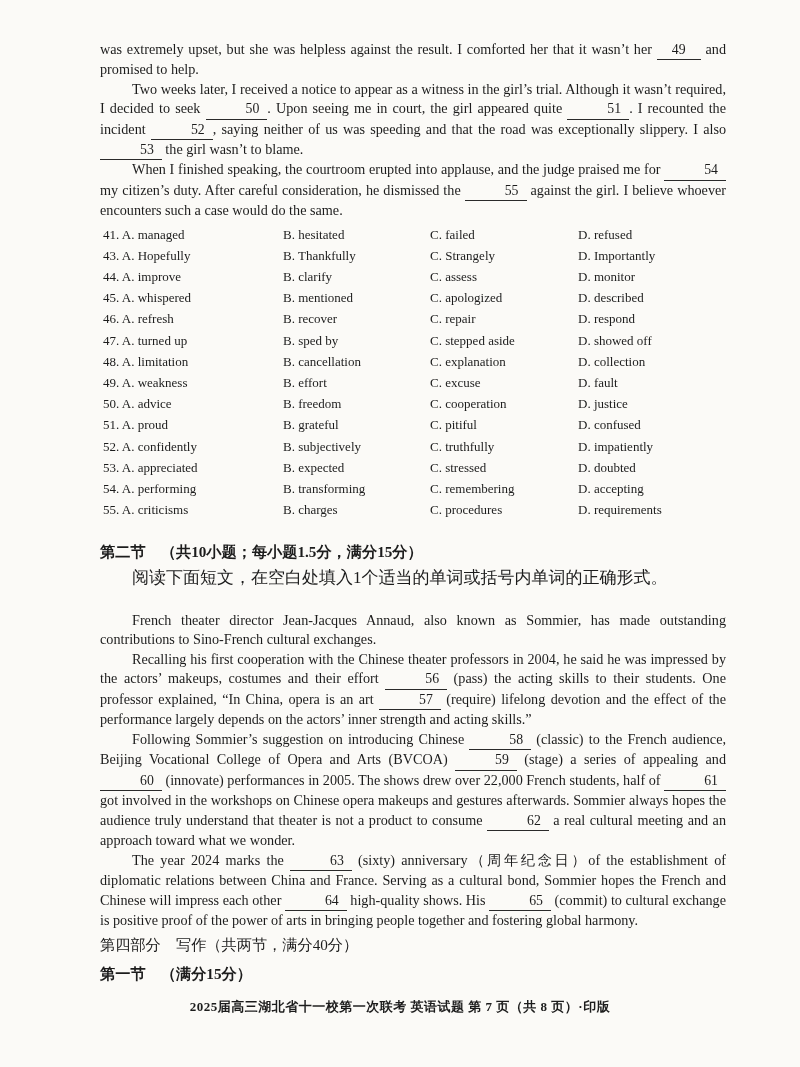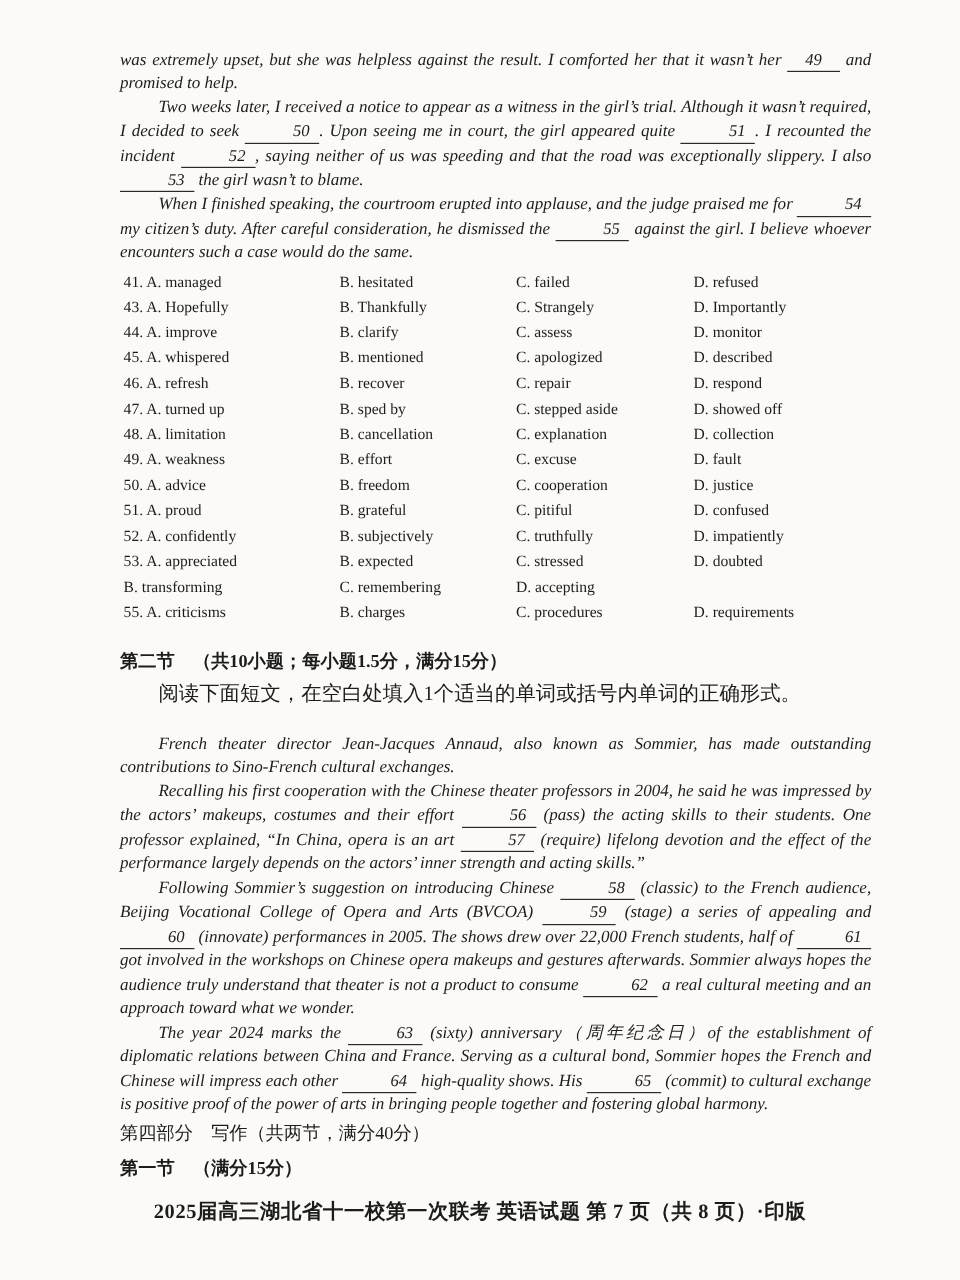--- a/index.html
+++ b/index.html
@@ -21,21 +21,20 @@
     position: absolute;
     left: 100px;
     top: 40px;
     width: 626px;
   }
   .para {
     margin: 0;
     text-align: justify;
     font-size: 14.2px;
     line-height: 19.4px;
-    font-style: italic;
   }
   .para.indent { text-indent: 32px; }
   .blank {
     display: inline-block;
     min-width: 28px;
     padding: 0 8px;
     text-align: center;
     border-bottom: 1.2px solid #2a2a2a;
     font-size: 13.8px;
   }
@@ -72,21 +71,21 @@
     font-size: 15.2px;
     font-weight: bold;
     line-height: 24px;
   }
   .footer {
     position: absolute;
     left: 0;
     right: 0;
     top: 998px;
     text-align: center;
-    font-size: 17px;
+    font-size: 13px;
     font-weight: bold;
     letter-spacing: 0.5px;
   }
 </style>
 </head>
 <body>
 
 <div class="page">
   <div class="content">
 
@@ -163,20 +162,21 @@
           <div class="opt-cell">C. truthfully</div>
           <div class="opt-cell">D. impatiently</div>
         </div>
         <div class="opt-row">
           <div class="opt-cell">53. A. appreciated</div>
           <div class="opt-cell">B. expected</div>
           <div class="opt-cell">C. stressed</div>
           <div class="opt-cell">D. doubted</div>
         </div>
         <div class="opt-row">
+          <div class="opt-cell">54. A. performing</div>
           <div class="opt-cell">B. transforming</div>
           <div class="opt-cell">C. remembering</div>
           <div class="opt-cell">D. accepting</div>
         </div>
         <div class="opt-row">
           <div class="opt-cell">55. A. criticisms</div>
           <div class="opt-cell">B. charges</div>
           <div class="opt-cell">C. procedures</div>
           <div class="opt-cell">D. requirements</div>
         </div>

